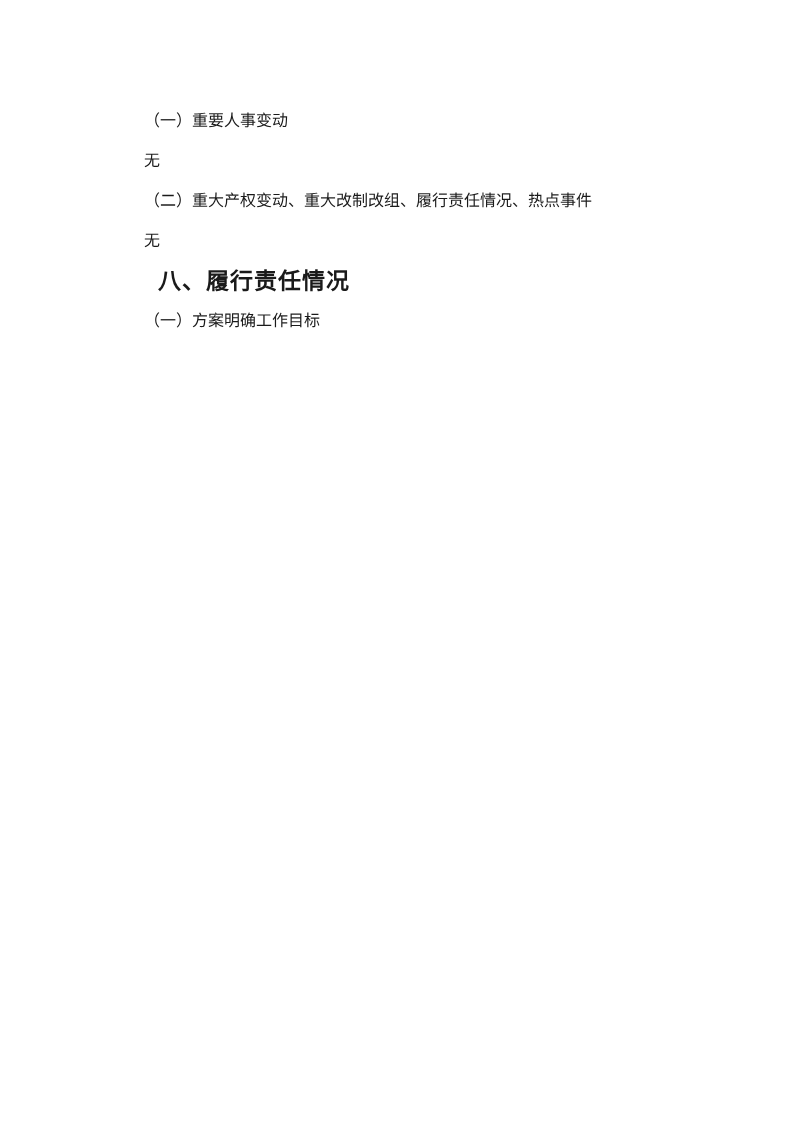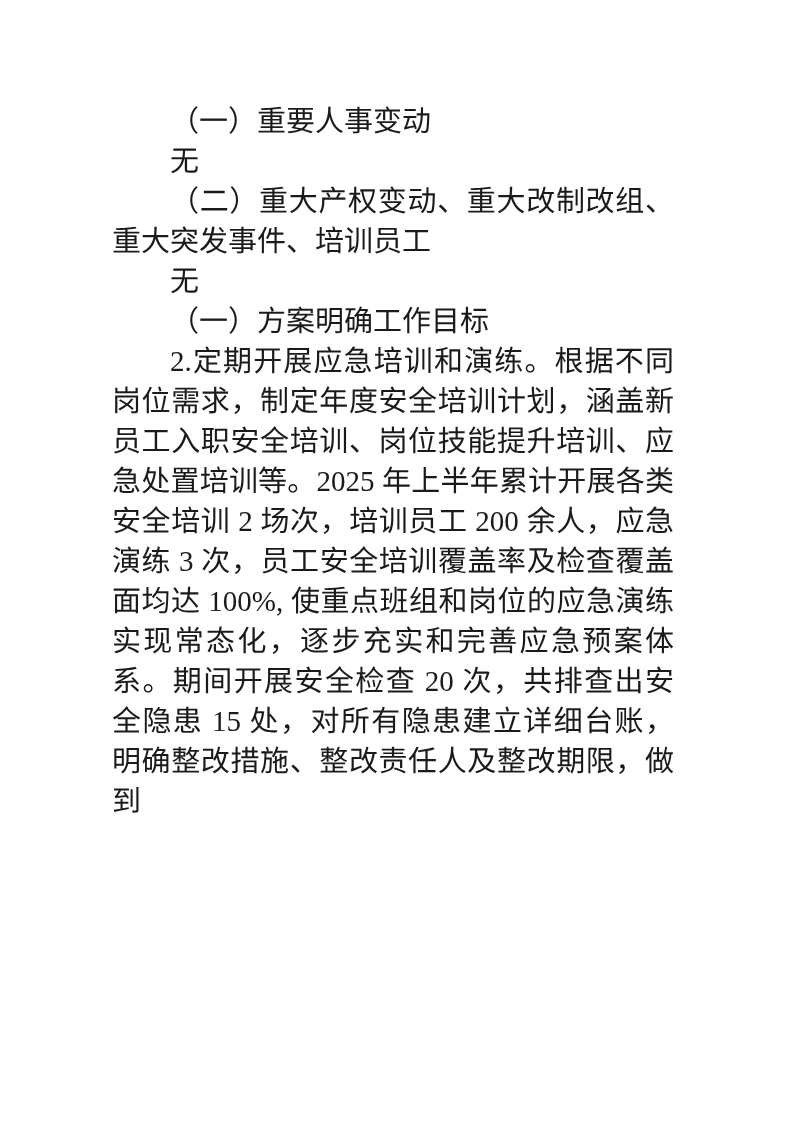--- a/index.html
+++ b/index.html
@@ -14,21 +14,21 @@
     background: #ffffff;
     box-sizing: border-box;
     padding: 101px 119px 0 112px;
     overflow: hidden;
     color: #000000;
   }
   .doc-body {
     width: 100%;
   }
   .block {
-    font-size: 29px;
+    font-size: 16px;
     line-height: 40px;
     text-indent: 2em;
     text-align: justify;
     text-justify: inter-ideograph;
     margin: 0;
     color: #1a1a1a;
   }
   .heading {
     font-family: "Liberation Sans", "DejaVu Sans", sans-serif;
     font-weight: 700;
@@ -45,18 +45,18 @@
     font-weight: 400;
   }
 </style>
 </head>
 <body>
 
 <div class="page">
   <div class="doc-body">
       <p class="block subheading">（一）重要人事变动</p>
       <p class="block body">无</p>
-      <p class="block subheading">（二）重大产权变动、重大改制改组、重大突发事件、培训员工</p>
+      <p class="block subheading">（二）重大产权变动、重大改制改组、履行责任情况、热点事件</p>
       <p class="block body">无</p>
+      <p class="block heading">八、履行责任情况</p>
       <p class="block subheading">（一）方案明确工作目标</p>
-      <p class="block body">2.定期开展应急培训和演练。根据不同岗位需求，制定年度安全培训计划，涵盖新员工入职安全培训、岗位技能提升培训、应急处置培训等。2025 年上半年累计开展各类安全培训 2 场次，培训员工 200 余人，应急演练 3 次，员工安全培训覆盖率及检查覆盖面均达 100%, 使重点班组和岗位的应急演练实现常态化，逐步充实和完善应急预案体系。期间开展安全检查 20 次，共排查出安全隐患 15 处，对所有隐患建立详细台账，明确整改措施、整改责任人及整改期限，做到</p>
     </div>
 </div>
 
 </body></html>

